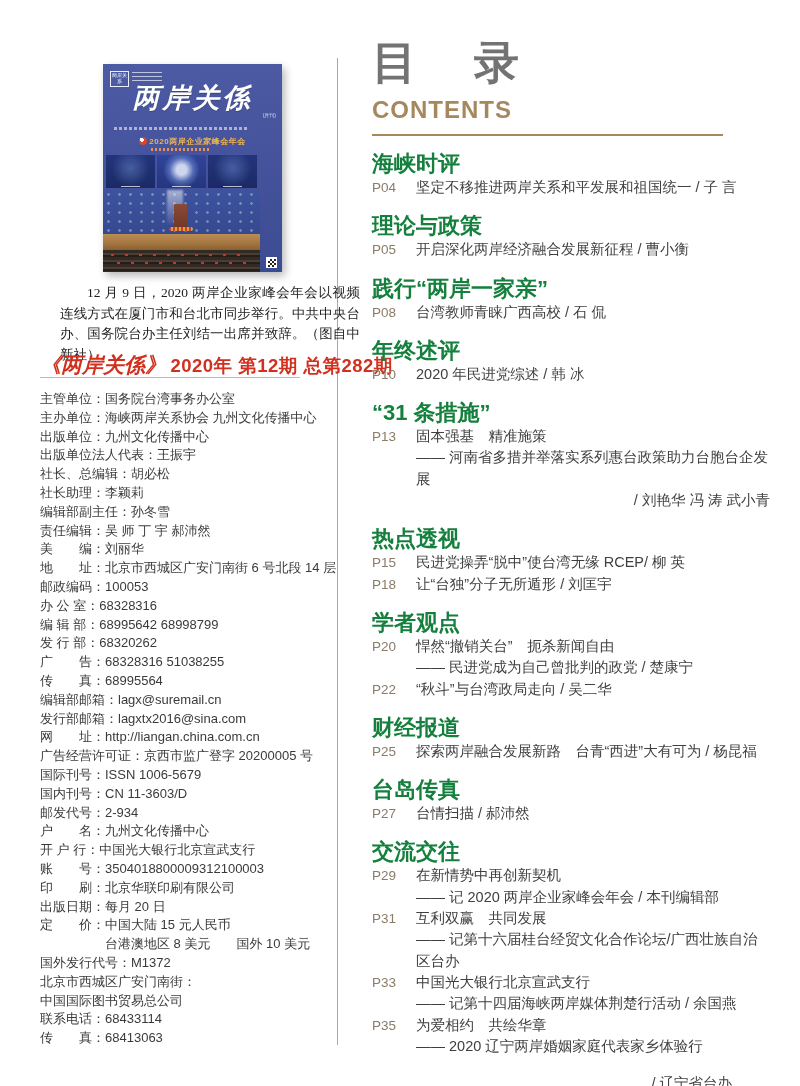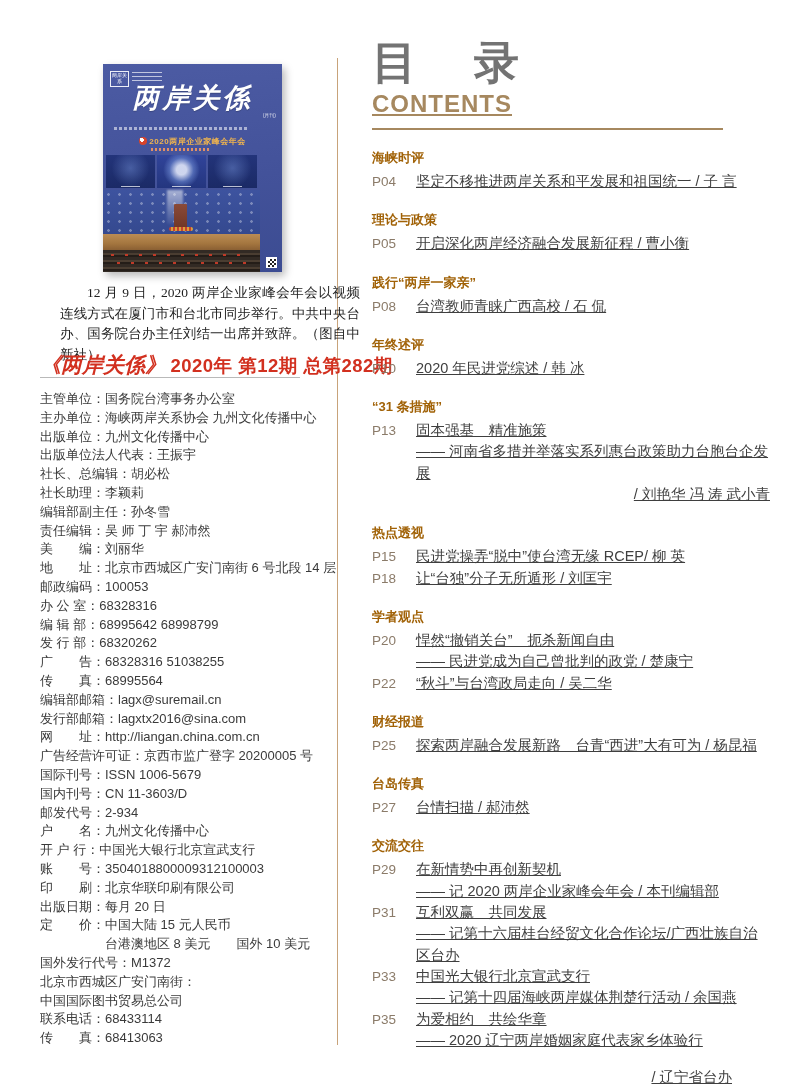--- a/index.html
+++ b/index.html
@@ -67,28 +67,28 @@
   .issue-info{font-size:18.5px;font-weight:bold;letter-spacing:.5px;}
   .issue-rule{position:absolute;left:40px;top:377px;width:260px;height:1px;background:#b9b9b9;}
 
   .pub-info{position:absolute;left:40px;top:390px;width:300px;font-size:13px;
          line-height:18.8px;color:#3a3a3a;}
   .info-row{white-space:nowrap;}
 
   
   .toc{position:absolute;left:372px;top:36px;width:398px;}
   .toc-title-zh{font-size:45px;font-weight:bold;color:#737373;letter-spacing:6px;line-height:1.2;}
-  .toc-title-en{font-size:24px;font-weight:bold;color:#a6885f;letter-spacing:1px;text-decoration:underline;}
+  .toc-title-en{font-size:24px;font-weight:bold;color:#a6885f;letter-spacing:1px;margin-top:6px;}
   .toc-rule{width:351px;height:2px;background:#a6885f;margin-top:10px;}
   .toc-sections{margin-top:17px;}
   .toc-section{margin-bottom:17px;}
-  .toc-heading{font-size:13px;font-weight:bold;color:#a16207;line-height:22px;margin-bottom:2px;}
+  .toc-heading{font-size:22px;font-weight:bold;color:#15803d;line-height:22px;margin-bottom:2px;}
   .toc-line{display:flex;font-size:14.5px;line-height:21.3px;color:#3f3f3f;}
   .toc-page{flex:0 0 44px;color:#8b7b69;font-size:13.5px;}
-  .toc-text{flex:1;text-decoration:underline;}
+  .toc-text{flex:1;}
   .toc-text.right{text-align:right;}
   .toc-text.right-inset{text-align:right;padding-right:38px;margin-top:16px;}
 </style>
 </head>
 <body>
 
 <div class="page">
 
   <div class="col-divider"></div>
 

